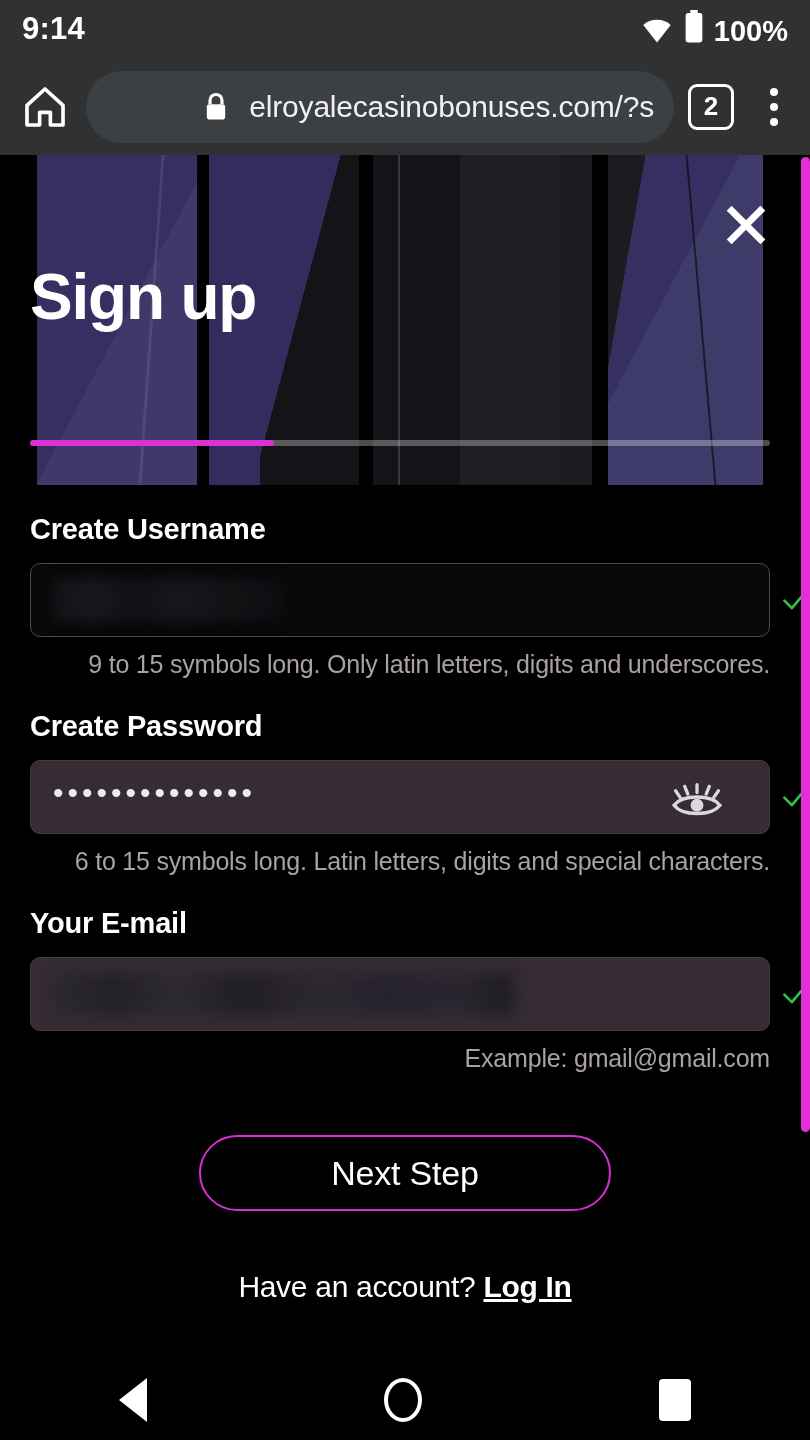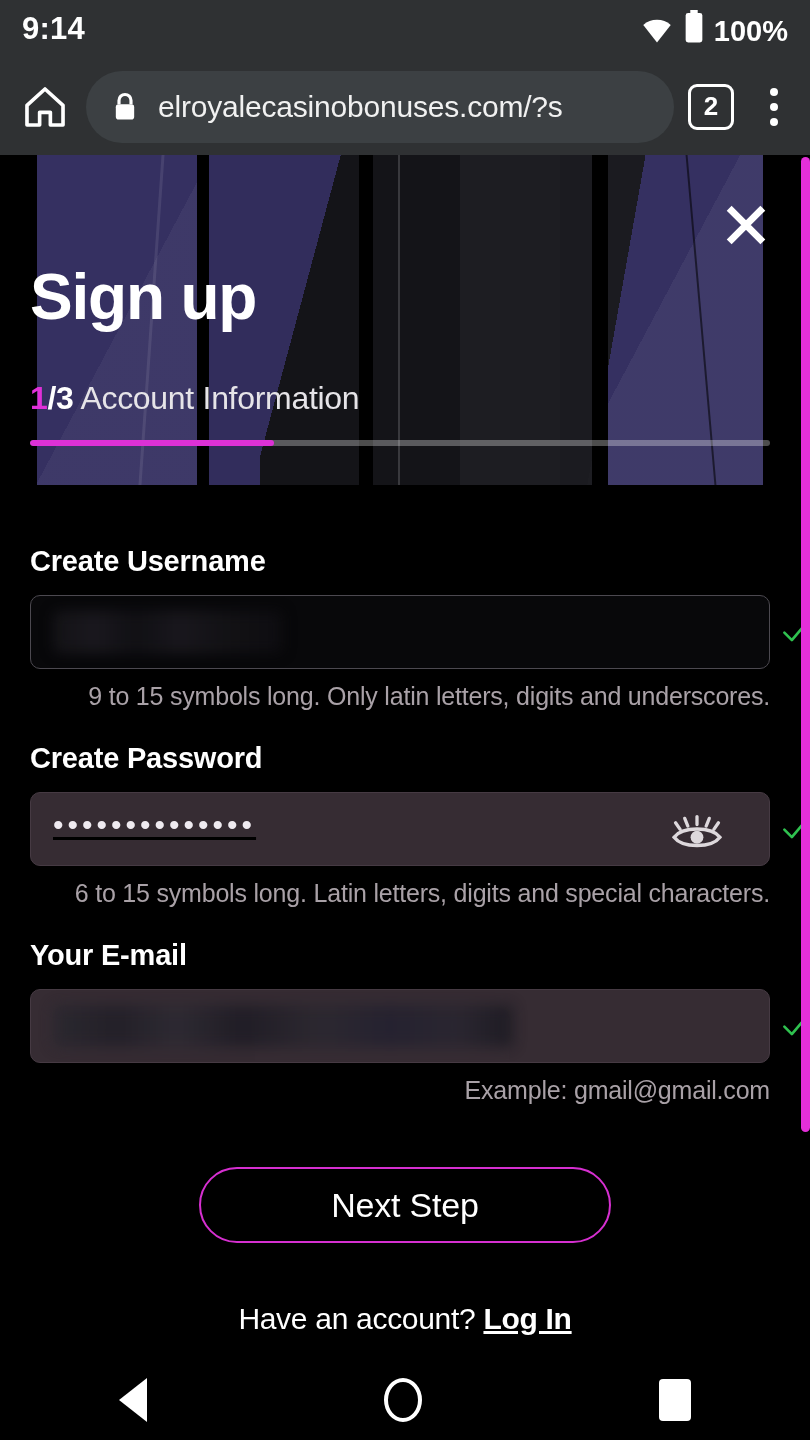--- a/index.html
+++ b/index.html
@@ -27,20 +27,21 @@
     position: absolute; top: 58px; left: 0; width: 810px; height: 97px;
     background: #2f3133;
     display: flex; align-items: center; padding: 0 14px;
   }
   .home-btn { width: 62px; height: 62px; display: flex; align-items: center; justify-content: center; flex: 0 0 auto; }
   .urlpill {
     flex: 1 1 auto; height: 72px; margin: 0 14px 0 10px;
     background: #3c4043; border-radius: 38px;
     display: flex; align-items: center; padding: 0 20px 0 26px;
     overflow: hidden;
+    justify-content: flex-end;
   }
   .lock-icon { flex: 0 0 auto; margin-right: 20px; display: flex; }
   .url-text {
     color: #f1f1f1; font-size: 30px; white-space: nowrap;
     overflow: hidden; letter-spacing: -0.2px;
   }
   .tabcount {
     flex: 0 0 auto; width: 46px; height: 46px; border: 3.5px solid #fff;
     border-radius: 9px; display: flex; align-items: center; justify-content: center;
     color: #fff; font-size: 26px; font-weight: 700; margin-right: 18px;
@@ -77,21 +78,21 @@
   .step-num { color: #e030d8; font-weight: 700; }
   .step-den { color: #ffffff; font-weight: 700; }
   .step-label { color: #e6e4e8; font-weight: 400; }
   .progress-track {
     position: absolute; left: 30px; top: 285px; width: 740px; height: 6px;
     background: rgba(255,255,255,0.30); border-radius: 3px; overflow: hidden;
   }
   .progress-fill { height: 100%; background: #dd31d6; border-radius: 3px; }
 
   
-  .form { padding: 60px 30px 0 30px; text-decoration: underline; }
+  .form { padding: 28px 30px 0 30px; }
   .field { margin-bottom: 6px; }
   .field-label {
     color: #ffffff; font-size: 29px; font-weight: 700; letter-spacing: -0.2px;
     margin-bottom: 17px;
   }
   .input-row { position: relative; display: flex; align-items: center; }
   .input-box {
     width: 740px; height: 74px; border-radius: 10px;
     display: flex; align-items: center; padding: 0 22px;
     position: relative; overflow: hidden;
@@ -228,23 +229,20 @@
         <div class="band" style="left:763px;width:47px; background:#000;"></div>
       </div>
 
       <div class="hero-inner">
         <div class="close-x">
           <svg width="46" height="46" viewBox="0 0 24 24">
             <path d="M4.5 4.5 L19.5 19.5 M19.5 4.5 L4.5 19.5" stroke="#fff" stroke-width="3.6" stroke-linecap="square"></path>
           </svg>
         </div>
         <div class="signup-title">Sign up</div>
-        <div class="step-line">
-          <span class="step-num">1</span><span class="step-den">/3</span><span class="step-label"> Account Information</span>
-        </div>
         <div class="progress-track">
           <div class="progress-fill" id="progress-fill" style="width: 33%;"></div>
         </div>
       </div>
     </div>
 
     <div class="form">
 
       <div class="field">
         <div class="field-label">Create Username</div>

